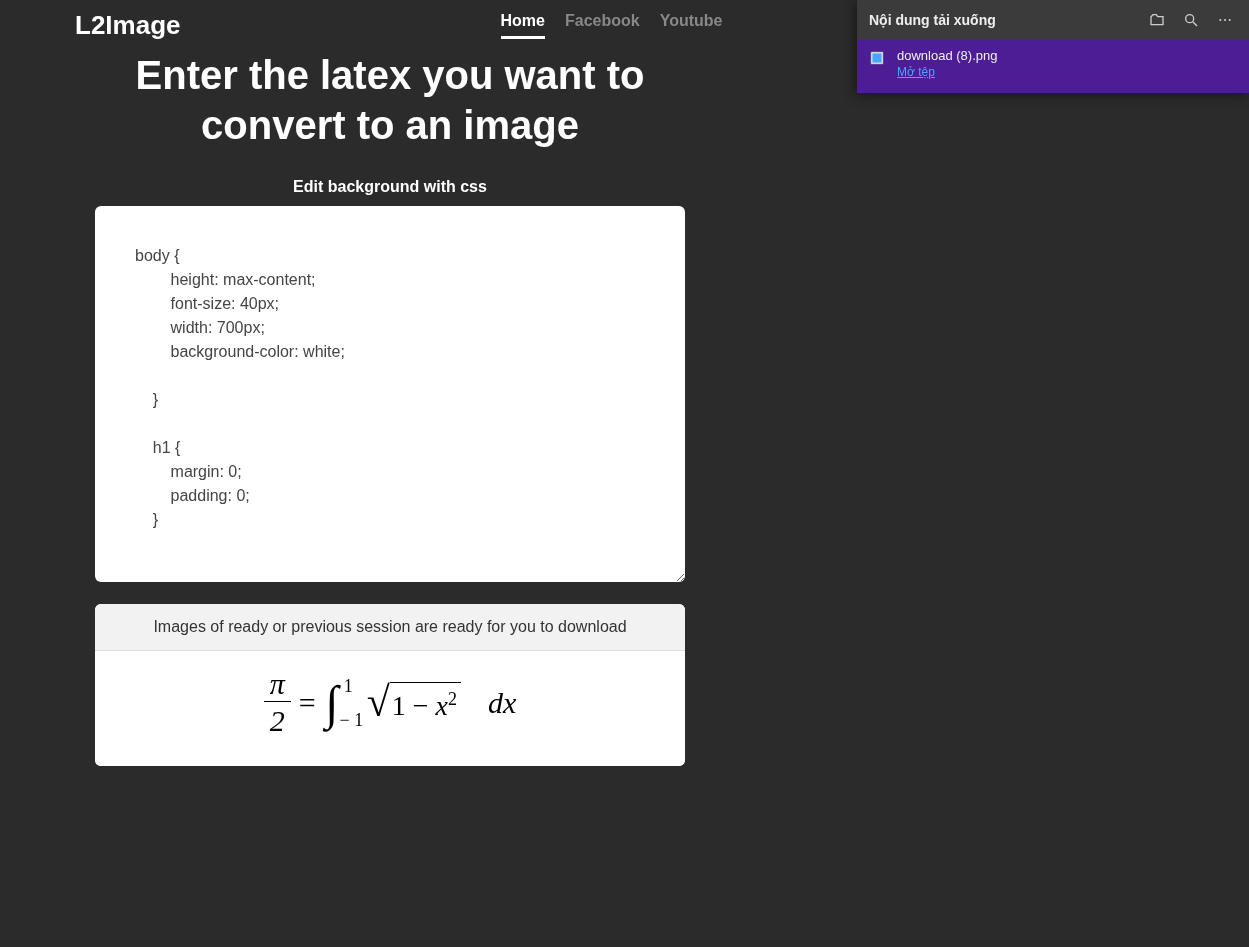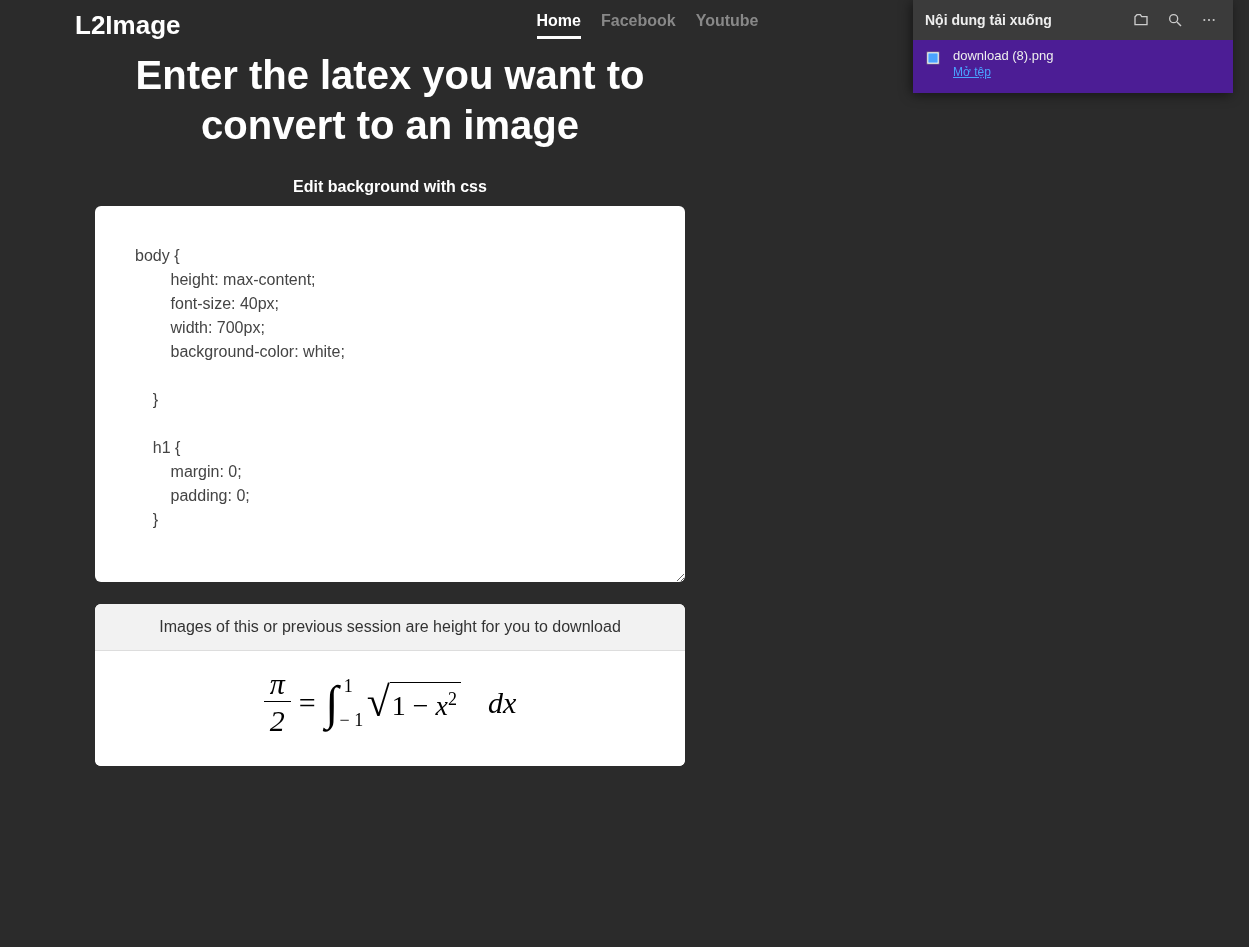--- a/index.html
+++ b/index.html
@@ -36,21 +36,20 @@
     .nav-item {
       font-size: 16px;
       font-weight: 600;
       color: #888;
       cursor: pointer;
       padding-bottom: 6px;
     }
     .nav-item.active {
       color: white;
       border-bottom: 3px solid white;
-      margin-left: 36px;
     }
     .main-content {
       width: 590px;
       margin-left: 95px;
     }
     .page-title {
       font-size: 40px;
       font-weight: bold;
       text-align: center;
       line-height: 1.25;
@@ -199,22 +198,22 @@
     }
     .dx {
       margin-left: 19px;
       font-style: italic;
     }
 
     
     .downloads-panel {
       position: absolute;
       top: 0;
-      right: 16px;
-      width: 320px;
+      right: 0;
+      width: 392px;
       background: #3b3b3b;
       border-radius: 0 0 0 6px;
       box-shadow: -2px 2px 12px rgba(0,0,0,0.5);
       z-index: 100;
       font-size: 13px;
     }
     .downloads-header {
       display: flex;
       align-items: center;
       padding: 8px 12px;
@@ -289,21 +288,21 @@
         
     }
 
     h1 {
         margin: 0;
         padding: 0;
     }</textarea>
 
 
   <div class="results-panel">
-    <div class="results-header">Images of this or previous session are height for you to download</div>
+    <div class="results-header">Images of ready or previous session are ready for you to download</div>
     <div class="results-body">
       <div class="formula">
         <span class="frac">
           <span class="num">π</span>
           <span class="den">2</span>
         </span>
         <span style="font-style:normal;">=</span>
         <span class="integral">
           ∫
           <span class="int-upper">1</span>

